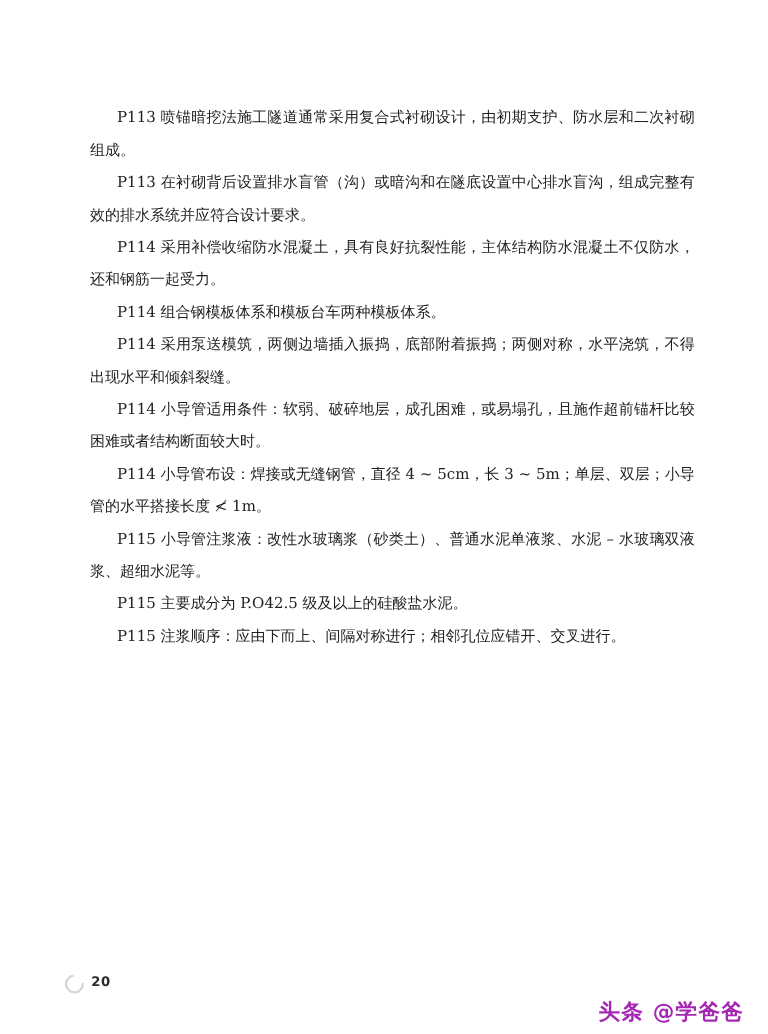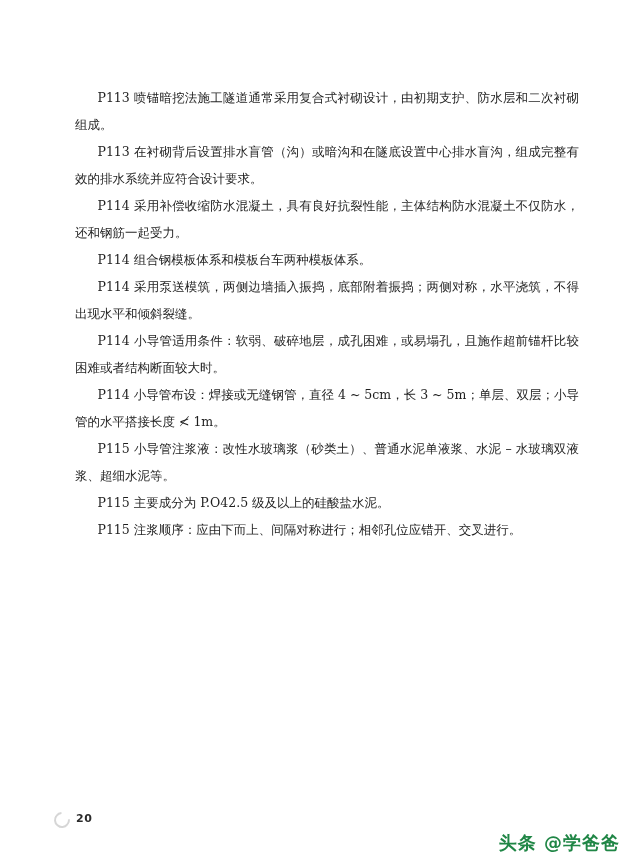--- a/index.html
+++ b/index.html
@@ -60,21 +60,21 @@
     color: #2b2b2b;
     letter-spacing: 0.5px;
   }
   .watermark {
     position: absolute;
     right: 20px;
     top: 831px;
     font-family: "DejaVu Sans", "Liberation Sans", sans-serif;
     font-size: 18px;
     font-weight: bold;
-    color: #15803d;
+    color: #a21caf;
     letter-spacing: 1px;
     text-shadow: 1px 1px 0 #ffffff, 2px 2px 1px rgba(255,255,255,0.95);
     opacity: 0.95;
   }
 </style>
 </head>
 <body>
 
 <div class="doc-page">
 

